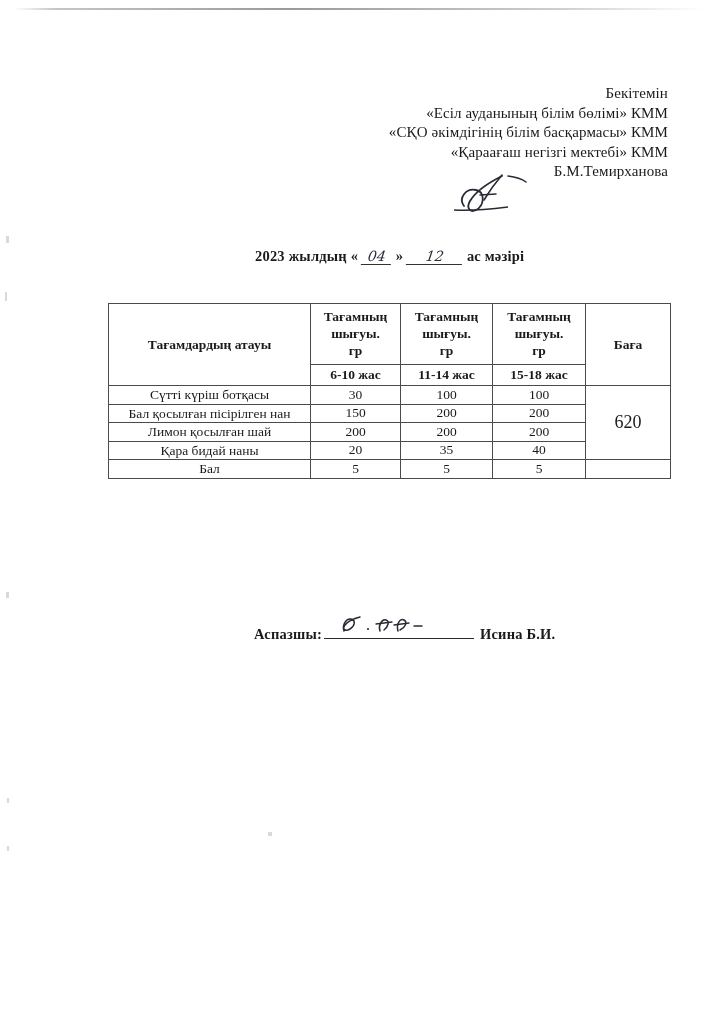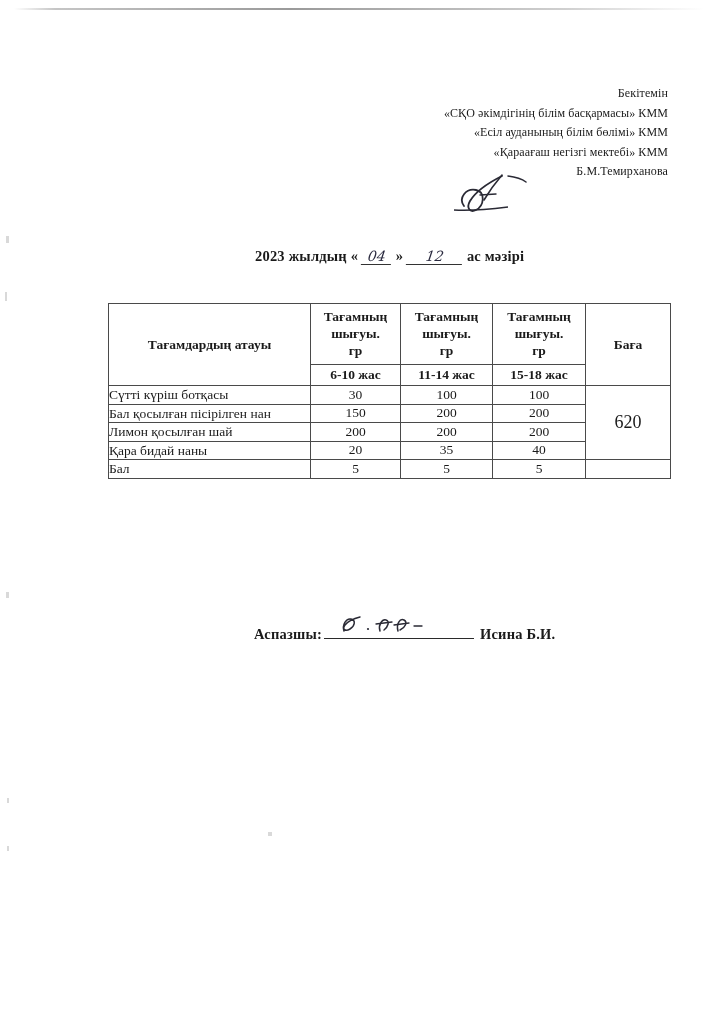--- a/index.html
+++ b/index.html
@@ -36,21 +36,21 @@
     position: absolute;
     background: rgba(170,170,170,0.45);
   }
 
   
   .approval {
     position: absolute;
     right: 44px;
     top: 84px;
     text-align: right;
-    font-size: 12px;
+    font-size: 15px;
     line-height: 19.5px;
     letter-spacing: 0.1px;
     white-space: nowrap;
   }
   .approval div { display: block; }
 
   
   .dir-signature {
     position: absolute;
     left: 450px;
@@ -110,21 +110,21 @@
     padding: 4px 2px 5px 2px;
   }
   .menu-table th .unit { display: block; }
   .age-cell {
     font-weight: bold;
     text-align: center;
     height: 20px;
     font-size: 13.5px;
   }
   .dish-name {
-    text-align: left;
+    text-align: center;
     padding: 2px 4px 3px 8px;
     line-height: 17.5px;
   }
   .num {
     text-align: center;
     padding: 2px 2px 3px 2px;
   }
   .price-cell {
     text-align: center;
     font-size: 18px;
@@ -165,22 +165,22 @@
   <div class="scan-edge-top"></div>
   <div class="scan-speck" style="left:6px;  top:236px; width:3px; height:7px;"></div>
   <div class="scan-speck" style="left:5px;  top:292px; width:2px; height:9px;"></div>
   <div class="scan-speck" style="left:6px;  top:592px; width:3px; height:6px;"></div>
   <div class="scan-speck" style="left:7px;  top:798px; width:2px; height:5px;"></div>
   <div class="scan-speck" style="left:7px;  top:846px; width:2px; height:5px;"></div>
   <div class="scan-speck" style="left:268px;top:832px; width:4px; height:4px;"></div>
 
   <div class="approval">
     <div>Бекітемін</div>
+    <div>«Есіл ауданының білім бөлімі» КММ</div>
     <div>«СҚО әкімдігінің білім басқармасы» КММ</div>
-    <div>«Есіл ауданының білім бөлімі» КММ</div>
     <div>«Қараағаш негізгі мектебі» КММ</div>
     <div>Б.М.Темирханова</div>
   </div>
 
   <svg class="dir-signature" viewBox="0 0 110 48">
     <path d="M4 40 C 18 41, 34 40, 58 37" stroke="#2a2a35" stroke-width="1.4" fill="none"></path>
     <path d="M14 36 C 8 28, 16 18, 26 20 C 36 22, 34 36, 26 40 C 20 43, 16 38, 20 31
              C 26 21, 40 12, 52 6" stroke="#2a2a35" stroke-width="1.8" fill="none" stroke-linecap="round"></path>
     <path d="M34 30 C 40 20, 46 12, 52 5" stroke="#2a2a35" stroke-width="1.6" fill="none" stroke-linecap="round"></path>
     <path d="M30 25 L 46 24" stroke="#2a2a35" stroke-width="1.4" fill="none" stroke-linecap="round"></path>

